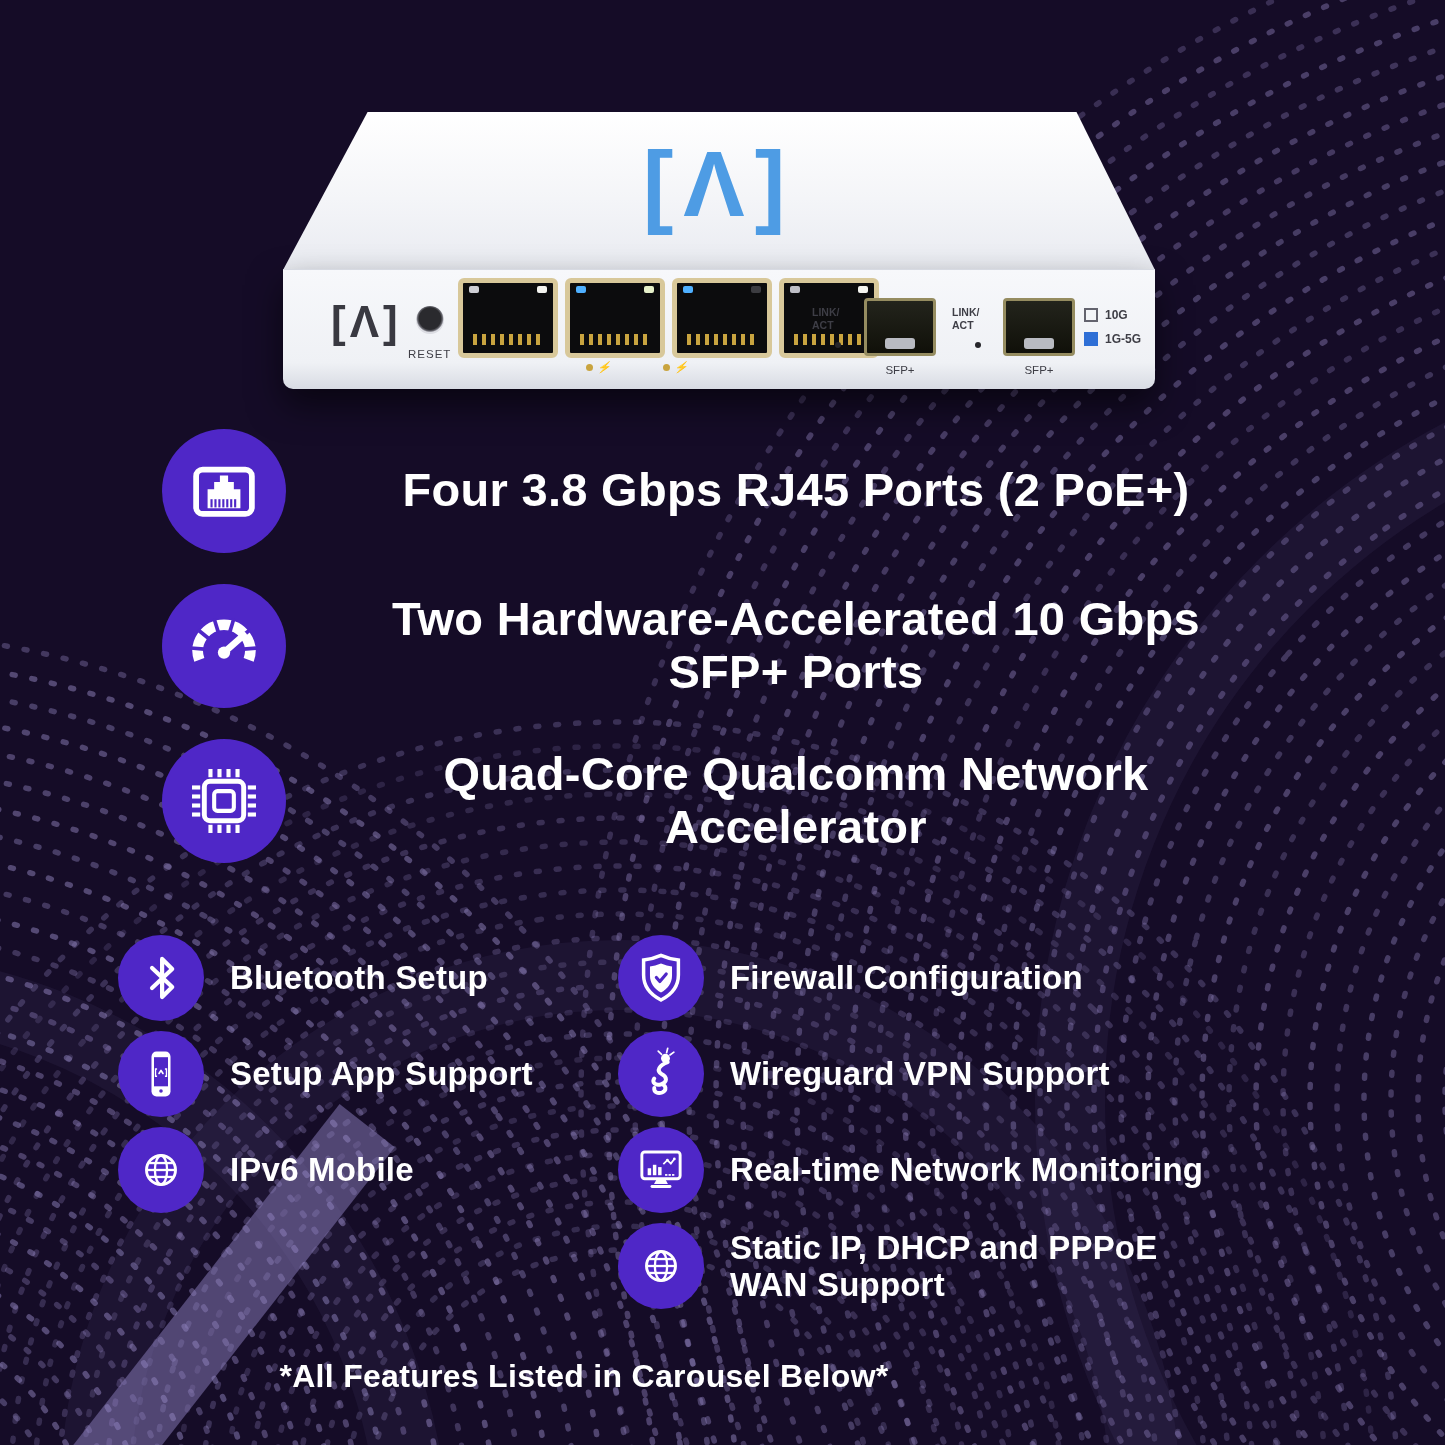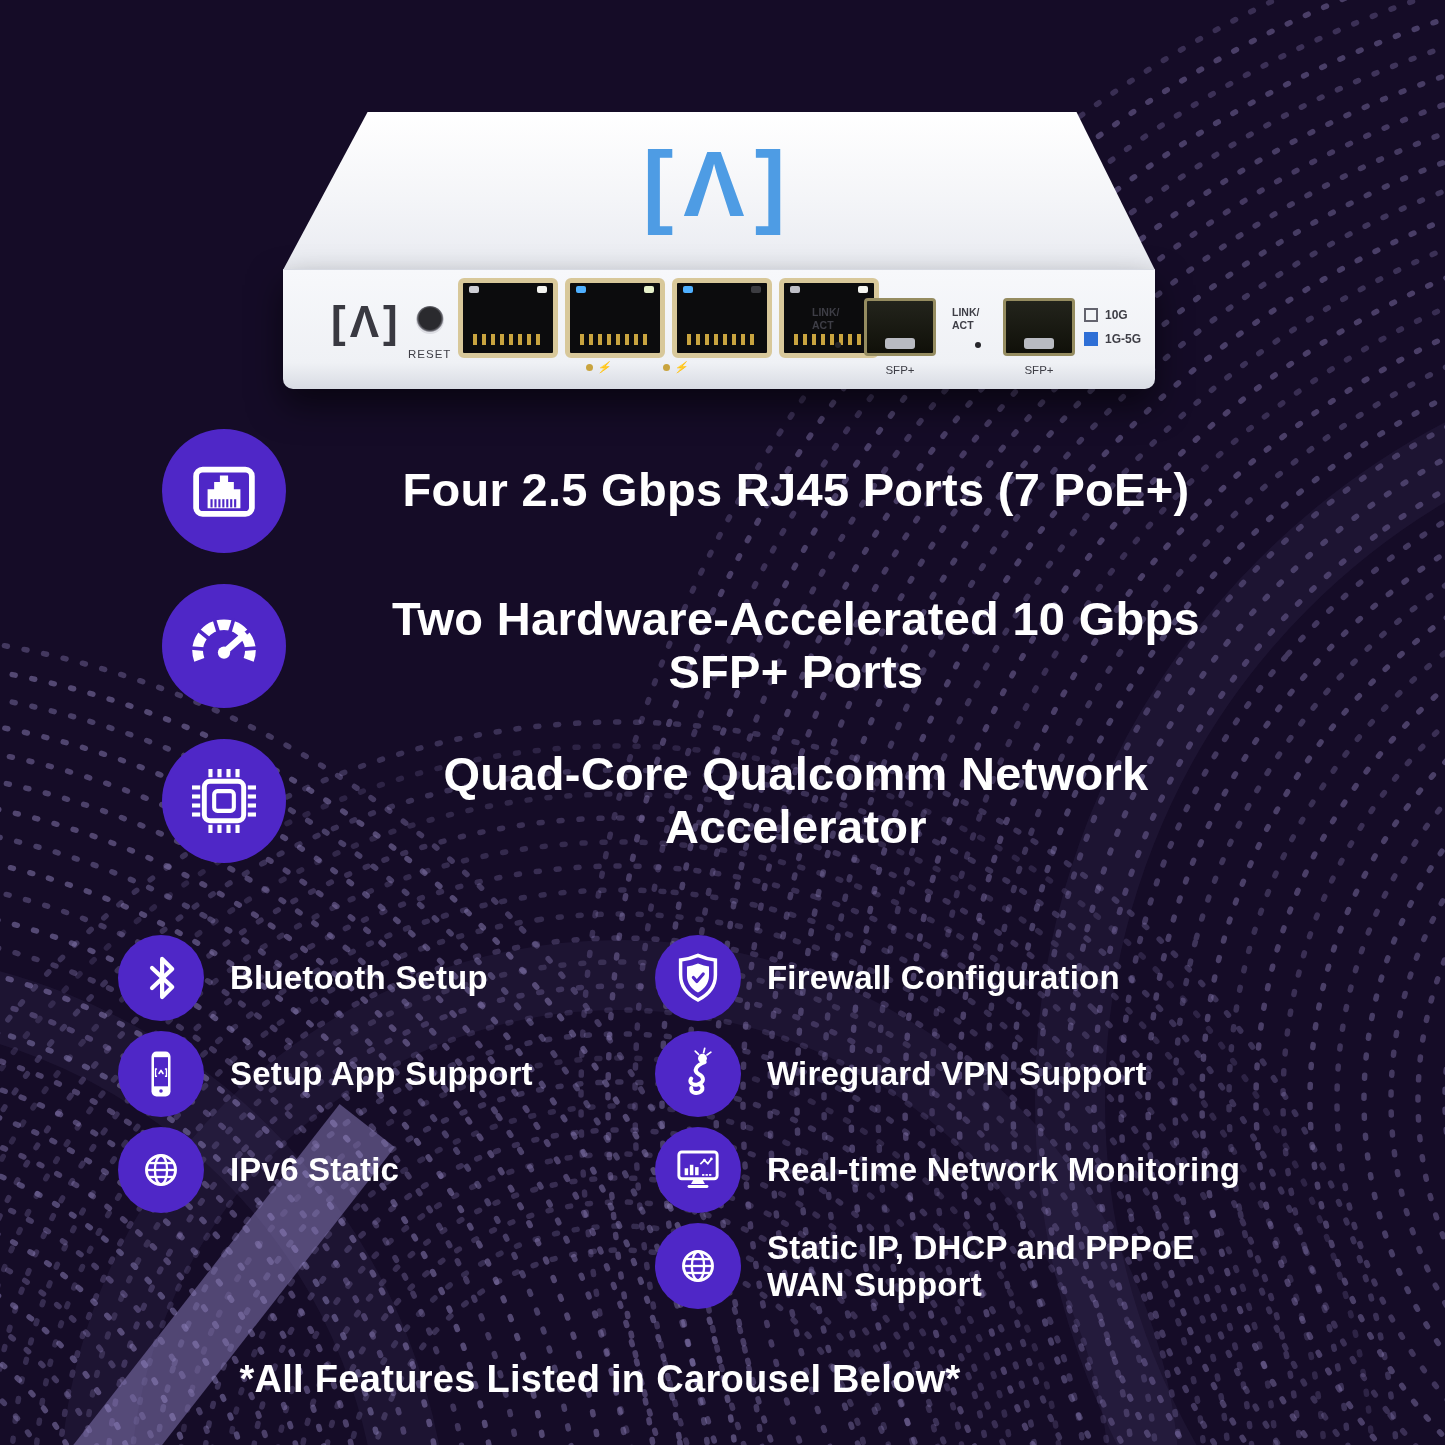--- a/index.html
+++ b/index.html
@@ -63,26 +63,26 @@
   .circ.small{width:86px;height:86px;}
   .primary{position:absolute;left:0;top:413px;width:1445px;}
   .prow{height:155px;display:flex;align-items:center;}
   .prow .iconcell{width:282px;display:flex;justify-content:flex-end;padding-right:0;box-sizing:border-box;}
   .prow .iconcell .circ{margin-right:-4px;}
   .prow .textcell{flex:1;display:flex;justify-content:center;padding-right:135px;}
   .ptext{max-width:980px;text-align:center;font-size:47px;font-weight:bold;letter-spacing:.3px;line-height:1.12;white-space:pre-line;}
 
   .gcol{position:absolute;top:930px;}
   .gcol.left{left:118px;width:520px;}
-  .gcol.right{left:655px;width:760px;}
+  .gcol.right{left:618px;width:760px;}
   .gitem{height:96px;display:flex;align-items:center;gap:26px;}
   .gtext{font-size:33px;font-weight:bold;letter-spacing:.2px;line-height:1.13;white-space:pre-line;}
 
-  .footer{position:absolute;left:16px;top:1358px;width:1168px;text-align:center;
-    font-size:38px;font-weight:bold;letter-spacing:.3px;}
+  .footer{position:absolute;left:0;top:1358px;width:1168px;text-align:center;
+    font-size:32px;font-weight:bold;letter-spacing:.3px;}
   svg{display:block;}
 </style>
 </head>
 <body>
 
 <div class="poster">
 
   <svg class="bg" id="bgsvg" viewBox="0 0 1445 1445">
     <rect x="-80" y="1260" width="560" height="70" fill="#8e7fc0" opacity="0.5" transform="rotate(-52 250 1326)"></rect>
   <circle cx="1800" cy="1100" r="220" fill="none" stroke="#9486c2" stroke-width="5.5" stroke-linecap="round" stroke-dasharray="3 17" opacity="0.273" transform="rotate(0 1800 1100)"></circle>
@@ -266,21 +266,21 @@
             <rect x="43.1" y="60" width="2.6" height="10"></rect>
                 <rect x="47.9" y="60" width="2.6" height="10"></rect>
             <rect x="52.7" y="60" width="2.6" height="10"></rect>
                 <rect x="57.5" y="60" width="2.6" height="10"></rect>
             <rect x="62.3" y="60" width="2.6" height="10"></rect>
           </g>
         </svg>
       </div>
         </div>
       <div class="textcell">
-          <div class="ptext">Four 2.5 Gbps RJ45 Ports (7 PoE+)</div>
+          <div class="ptext">Four 3.8 Gbps RJ45 Ports (2 PoE+)</div>
         </div>
     </div>
 
     <div class="prow">
       <div class="iconcell">
           <div class="circ big">
         <svg width="82" height="82" viewBox="0 0 100 100">
           <path d="M19.9 66.9 A32 32 0 1 1 80.1 66.9" fill="none" stroke="#fff" stroke-width="13"></path>
           <g stroke="#4f27c7" stroke-width="4.5">
             <line x1="50" y1="15" x2="50" y2="32" transform="rotate(-85 50 56)"></line>
@@ -360,21 +360,21 @@
     <div class="gitem">
       <div class="circ small">
         <svg width="58" height="58" viewBox="0 0 100 100">
           <circle cx="50" cy="50" r="25" fill="none" stroke="#fff" stroke-width="5"></circle>
           <ellipse cx="50" cy="50" rx="10.5" ry="25" fill="none" stroke="#fff" stroke-width="4"></ellipse>
           <line x1="25" y1="50" x2="75" y2="50" stroke="#fff" stroke-width="4"></line>
           <line x1="29.5" y1="38" x2="70.5" y2="38" stroke="#fff" stroke-width="4"></line>
           <line x1="29.5" y1="62" x2="70.5" y2="62" stroke="#fff" stroke-width="4"></line>
         </svg>
       </div>
-      <div class="gtext">IPv6 Static</div>
+      <div class="gtext">IPv6 Mobile</div>
     </div>
   </section>
 
   <section class="gcol right">
     <div class="gitem">
       <div class="circ small">
         <svg width="58" height="58" viewBox="0 0 100 100">
           <path d="M50 11 C61 16 71 18 80 19 V45 C80 64 68 79 50 88 C32 79 20 64 20 45 V19 C29 18 39 16 50 11 Z" fill="none" stroke="#fff" stroke-width="6"></path>
           <path d="M50 25 C57 28 63 29 69 30 V46 C69 59 61 69 50 75 C39 69 31 59 31 46 V30 C37 29 43 28 50 25 Z" fill="#fff"></path>
           <path d="M42 49 L48 56 L59 43" fill="none" stroke="#4f27c7" stroke-width="5.5" stroke-linecap="round" stroke-linejoin="round"></path>

